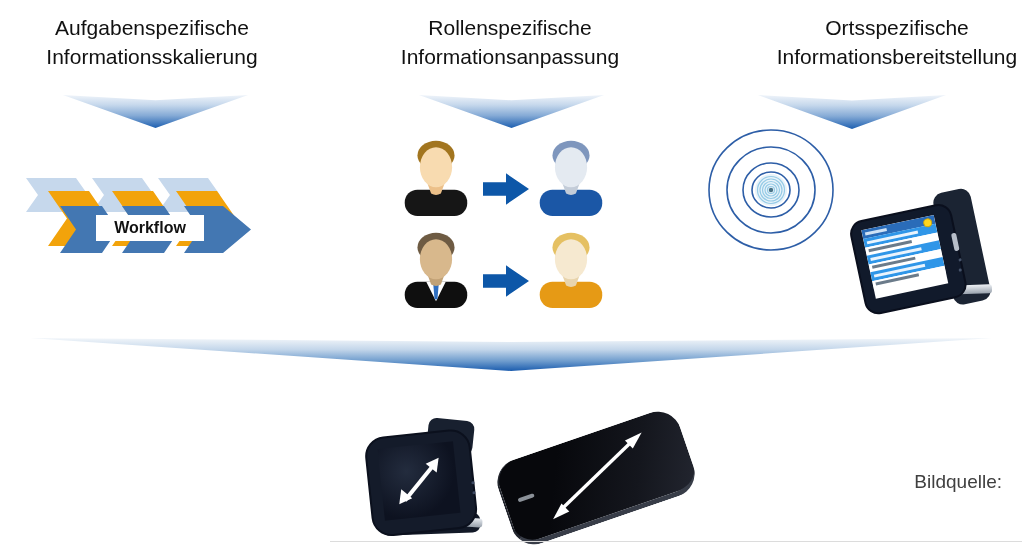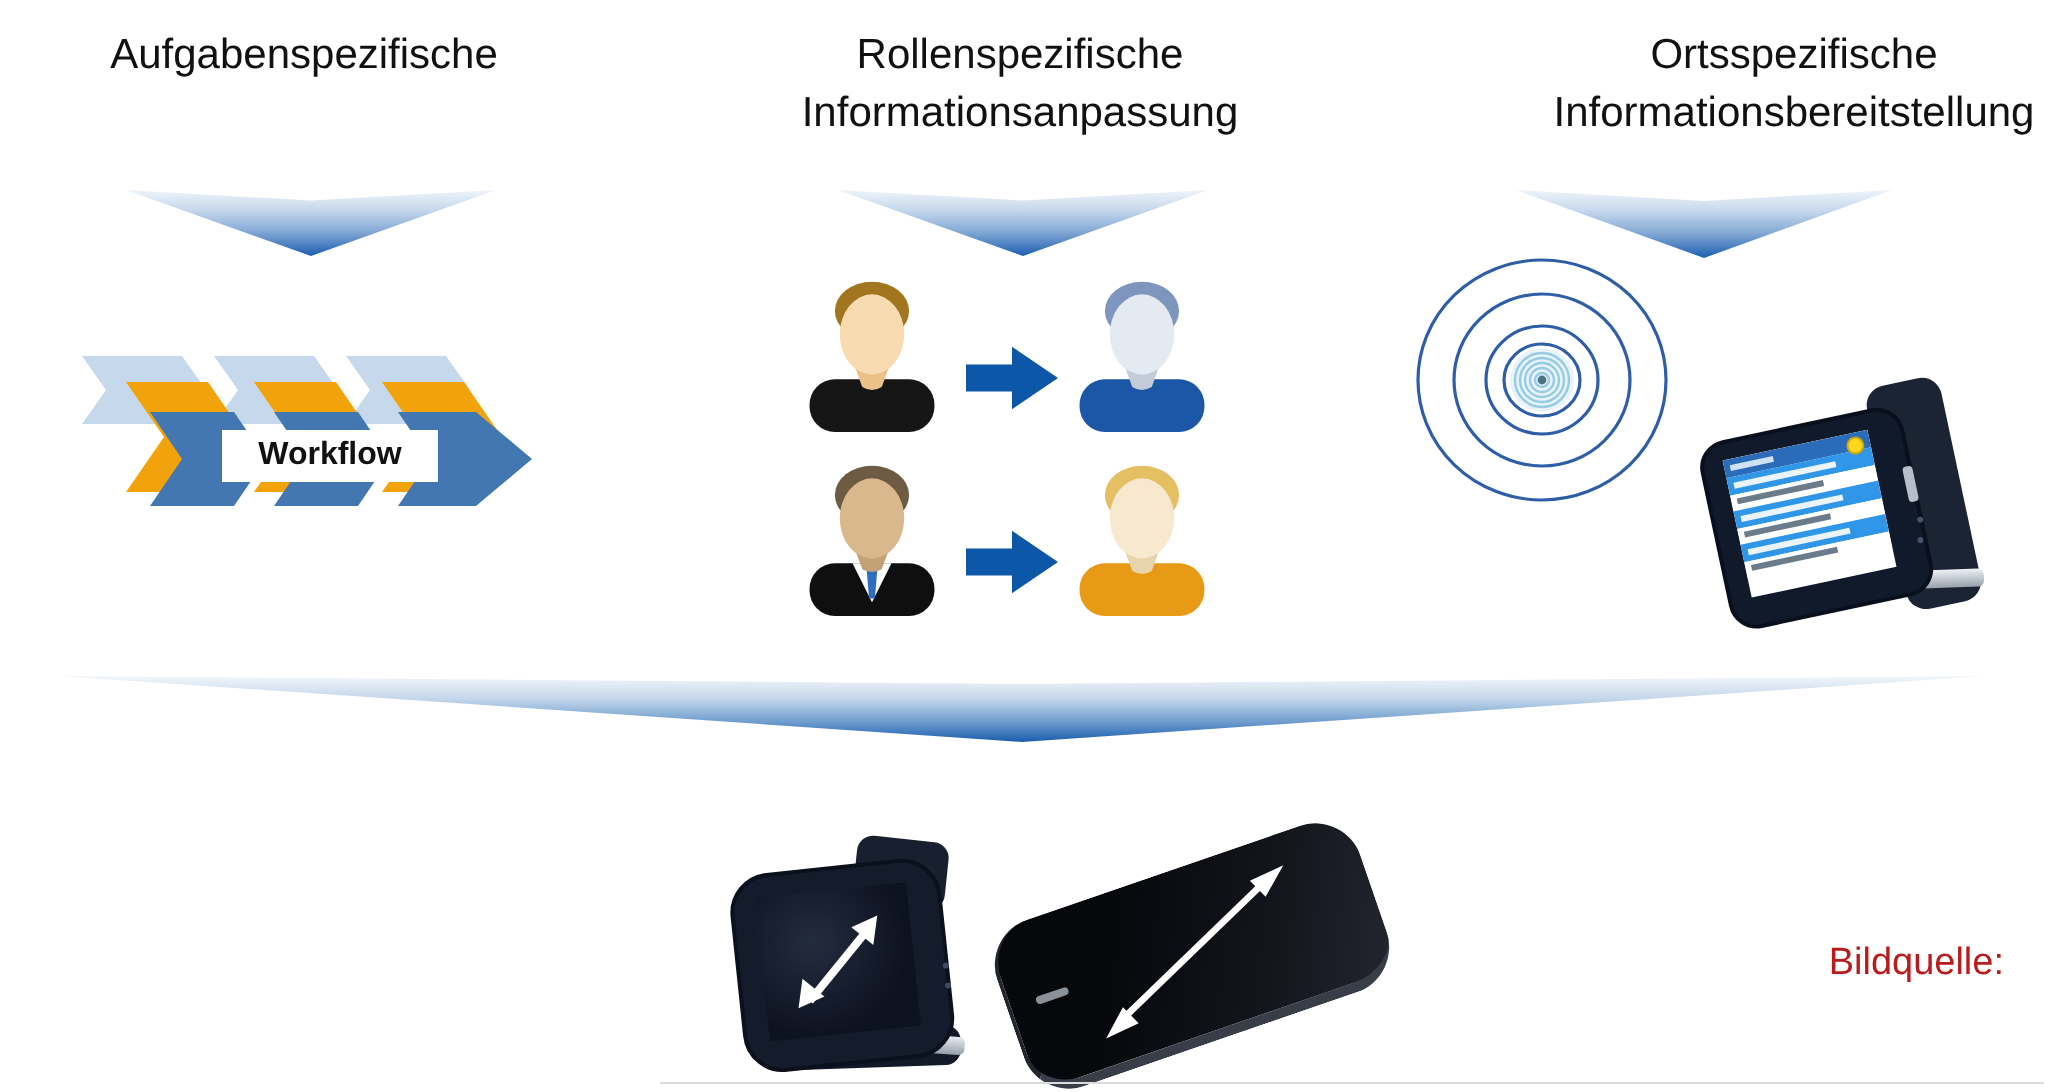--- a/index.html
+++ b/index.html
@@ -19,21 +19,21 @@
     background:linear-gradient(180deg,#eff4fa 0%,#c6d8ec 30%,#86abd6 62%,#1d5fb0 100%);
     clip-path:polygon(0 0,50% 16%,100% 0,50% 100%);
   }
   .big-varrow{
     position:absolute;left:30px;top:338px;width:962px;height:33px;
     background:linear-gradient(180deg,#f2f6fa 0%,#c3d6ea 35%,#6e9ccd 70%,#1b5cae 100%);
     clip-path:polygon(0 0,50% 12%,100% 0,50% 100%);
   }
 
   
-  .workflow{position:absolute;left:39px;top:176px;width:240px;height:84px;}
+  .workflow{position:absolute;left:24px;top:176px;width:240px;height:84px;}
   .chev{position:absolute;
     clip-path:polygon(0 0,calc(100% - var(--nr)) 0,100% 50%,calc(100% - var(--nr)) 100%,0 100%,var(--nl) 50%);
   }
   .c-pale{--nl:12px;--nr:12px;background:#c6d8ec;top:2px;height:34px;width:62px;}
   .c-orange{--nl:19px;--nr:19px;background:#f2a30b;top:15px;height:55px;width:60px;}
   .c-blue{--nl:16px;--nr:16px;background:#4377b2;top:30px;height:47px;width:58px;}
   .c-bluehead{--nl:16px;--nr:28px;background:#4377b2;top:30px;height:47px;width:67px;}
   .wfbox{position:absolute;left:72px;top:39px;width:108px;height:26px;background:#fff;
     font-weight:bold;font-size:16px;line-height:26px;text-align:center;color:#111;}
 
@@ -96,30 +96,31 @@
   .tab-body{position:absolute;left:2px;top:18px;width:192px;height:88px;border-radius:24px;
     transform:rotate(-19deg);box-sizing:border-box;
     background:linear-gradient(115deg,#07080c 30%,#14161d 70%,#232630 100%);
     border-bottom:5px solid #383d48;border-left:2px solid #22252d;}
   .tab-speaker{position:absolute;left:13px;top:46%;width:17px;height:4px;background:#8b9199;border-radius:2px;}
   .darrow{position:absolute;left:0;top:0;width:100%;height:100%;}
 
   
   .result-title{position:absolute;left:300px;top:382px;width:410px;text-align:center;
     font-size:21.5px;color:#111;}
-  .credit{position:absolute;right:22px;top:468px;text-align:right;font-size:19px;line-height:28px;color:#b91c1c;}
+  .credit{position:absolute;right:22px;top:468px;text-align:right;font-size:19px;line-height:28px;color:#404040;}
   .photo-edge{position:absolute;left:330px;top:541px;width:692px;height:1px;background:#dcdcdc;}
 </style>
 </head>
 <body>
 
 <div class="stage">
 
   <div class="col-title" style="left:12px;width:280px;">
     <div>Aufgabenspezifische</div>
+    <div>Informationsskalierung</div>
   </div>
   <div class="col-title" style="left:370px;width:280px;">
     <div>Rollenspezifische</div>
     <div>Informationsanpassung</div>
   </div>
   <div class="col-title" style="left:756px;width:282px;">
     <div>Ortsspezifische</div>
     <div>Informationsbereitstellung</div>
   </div>
 

